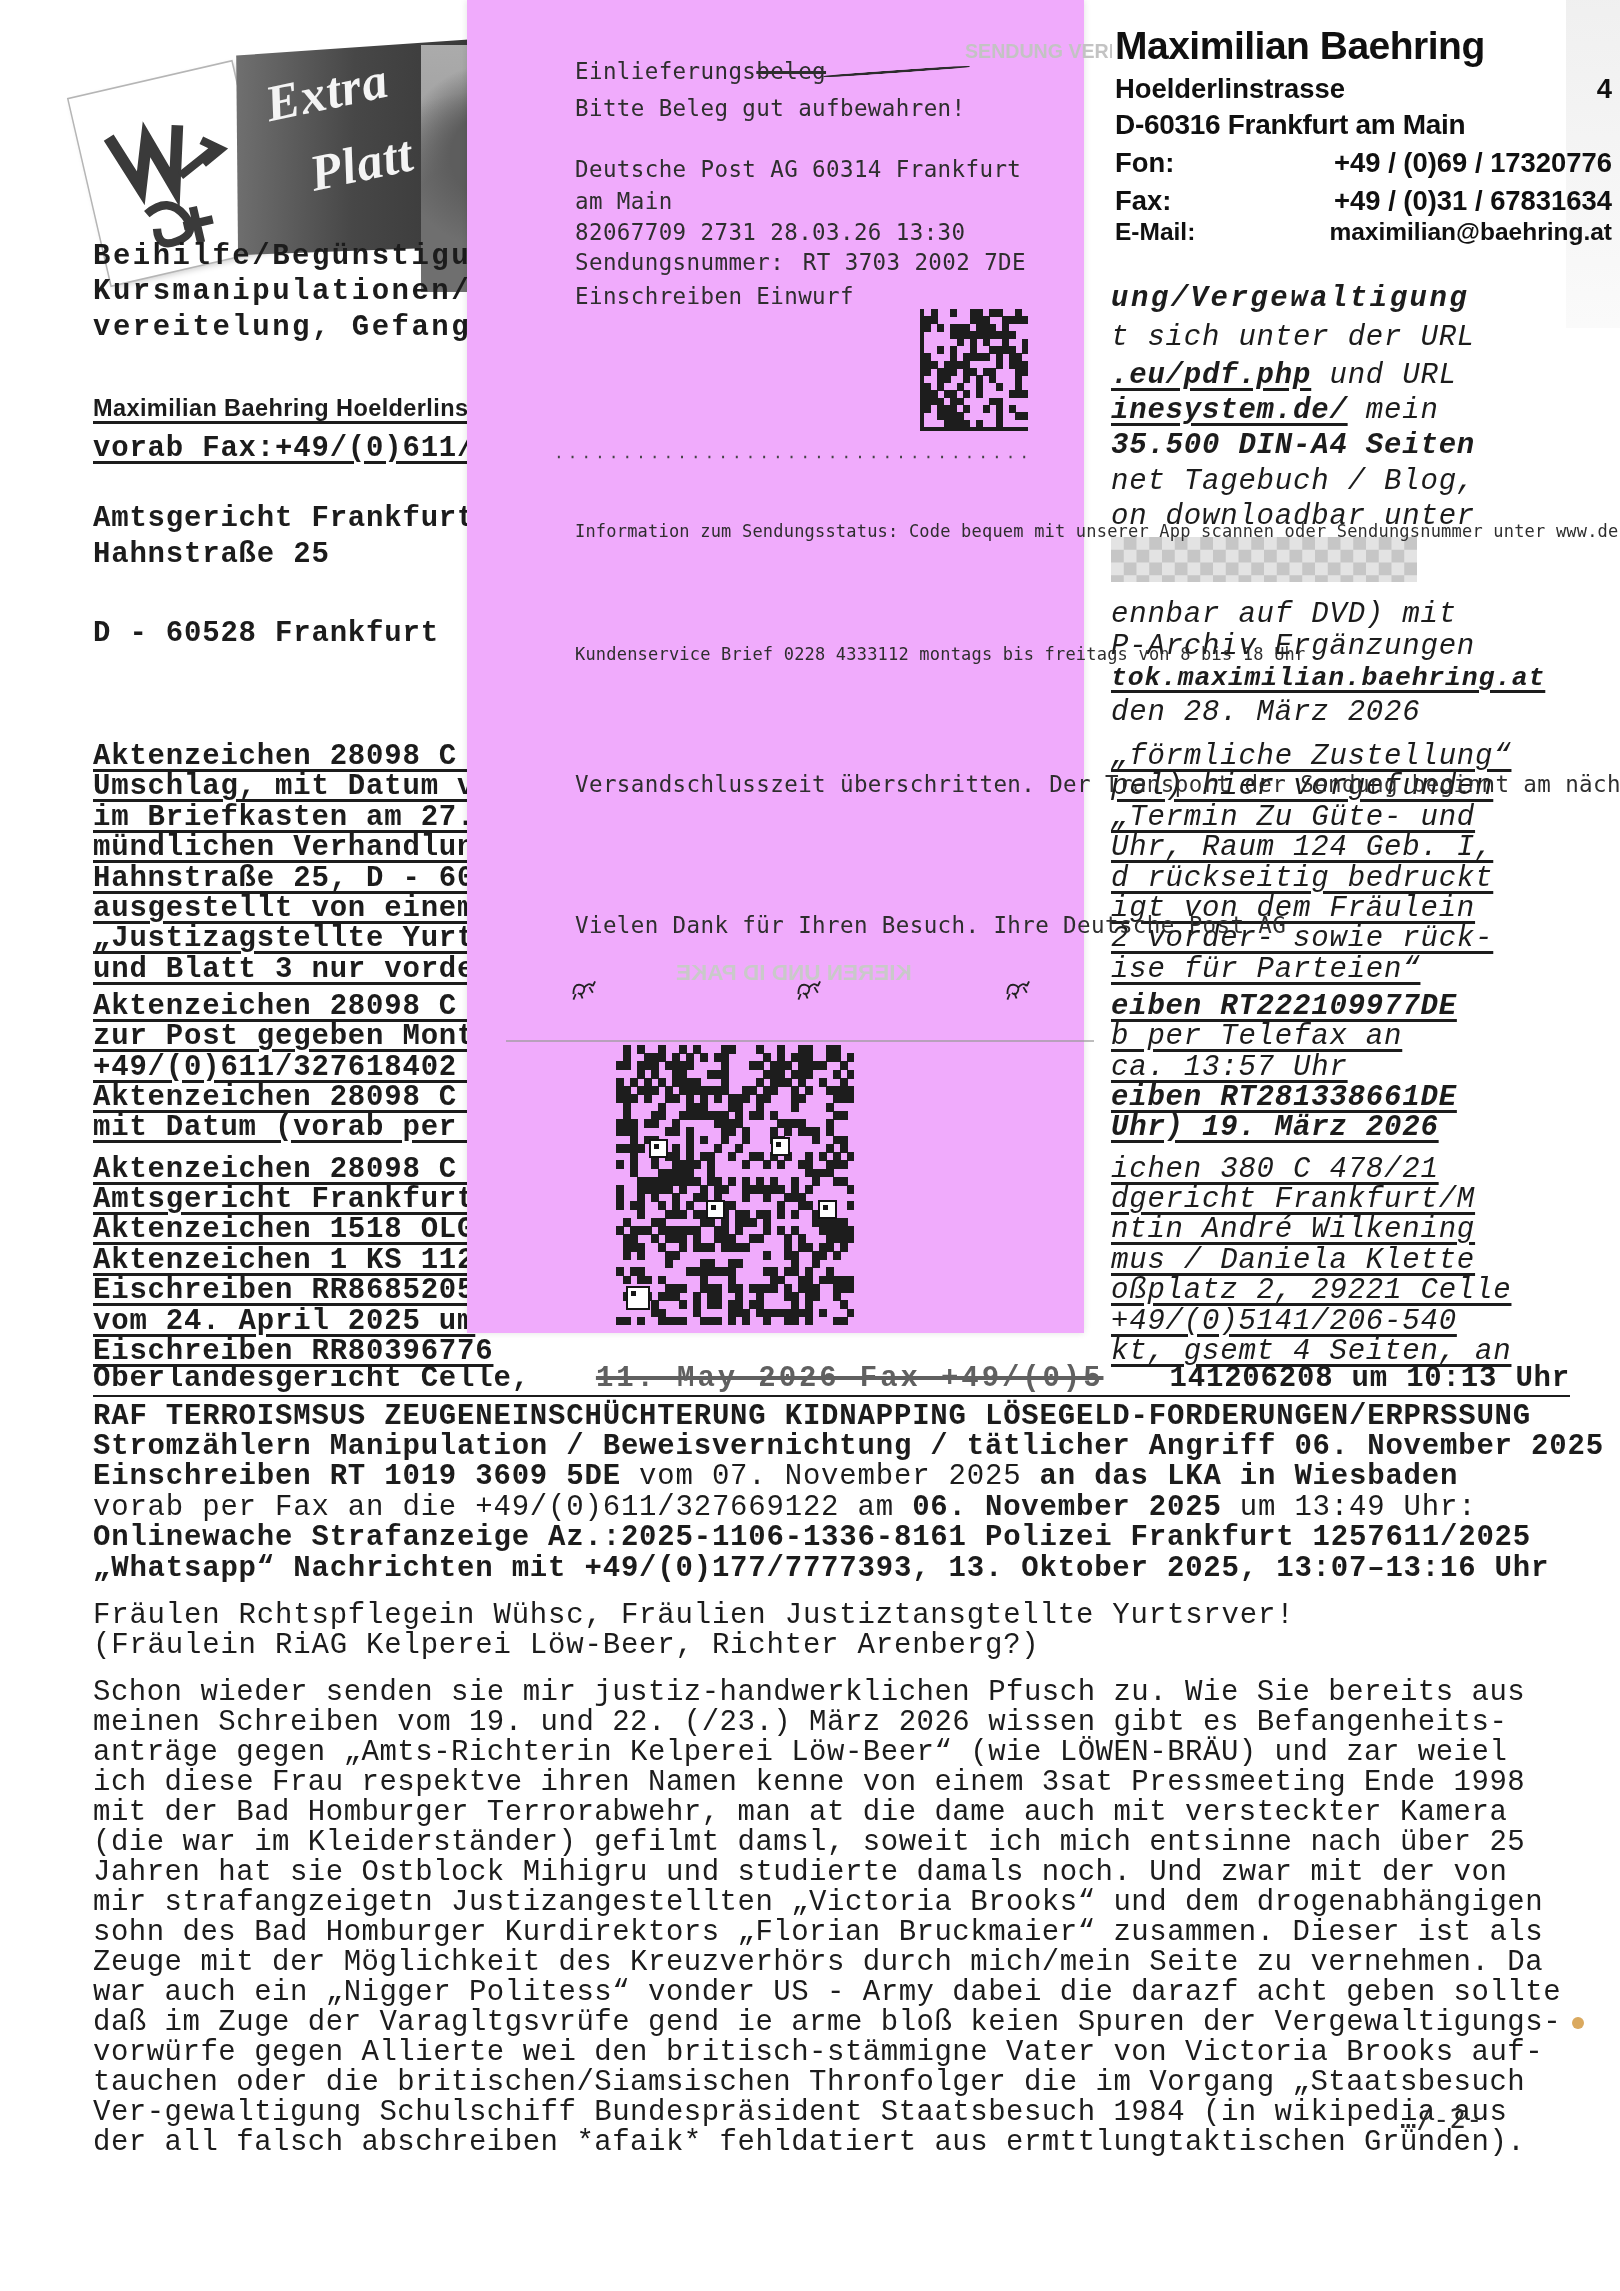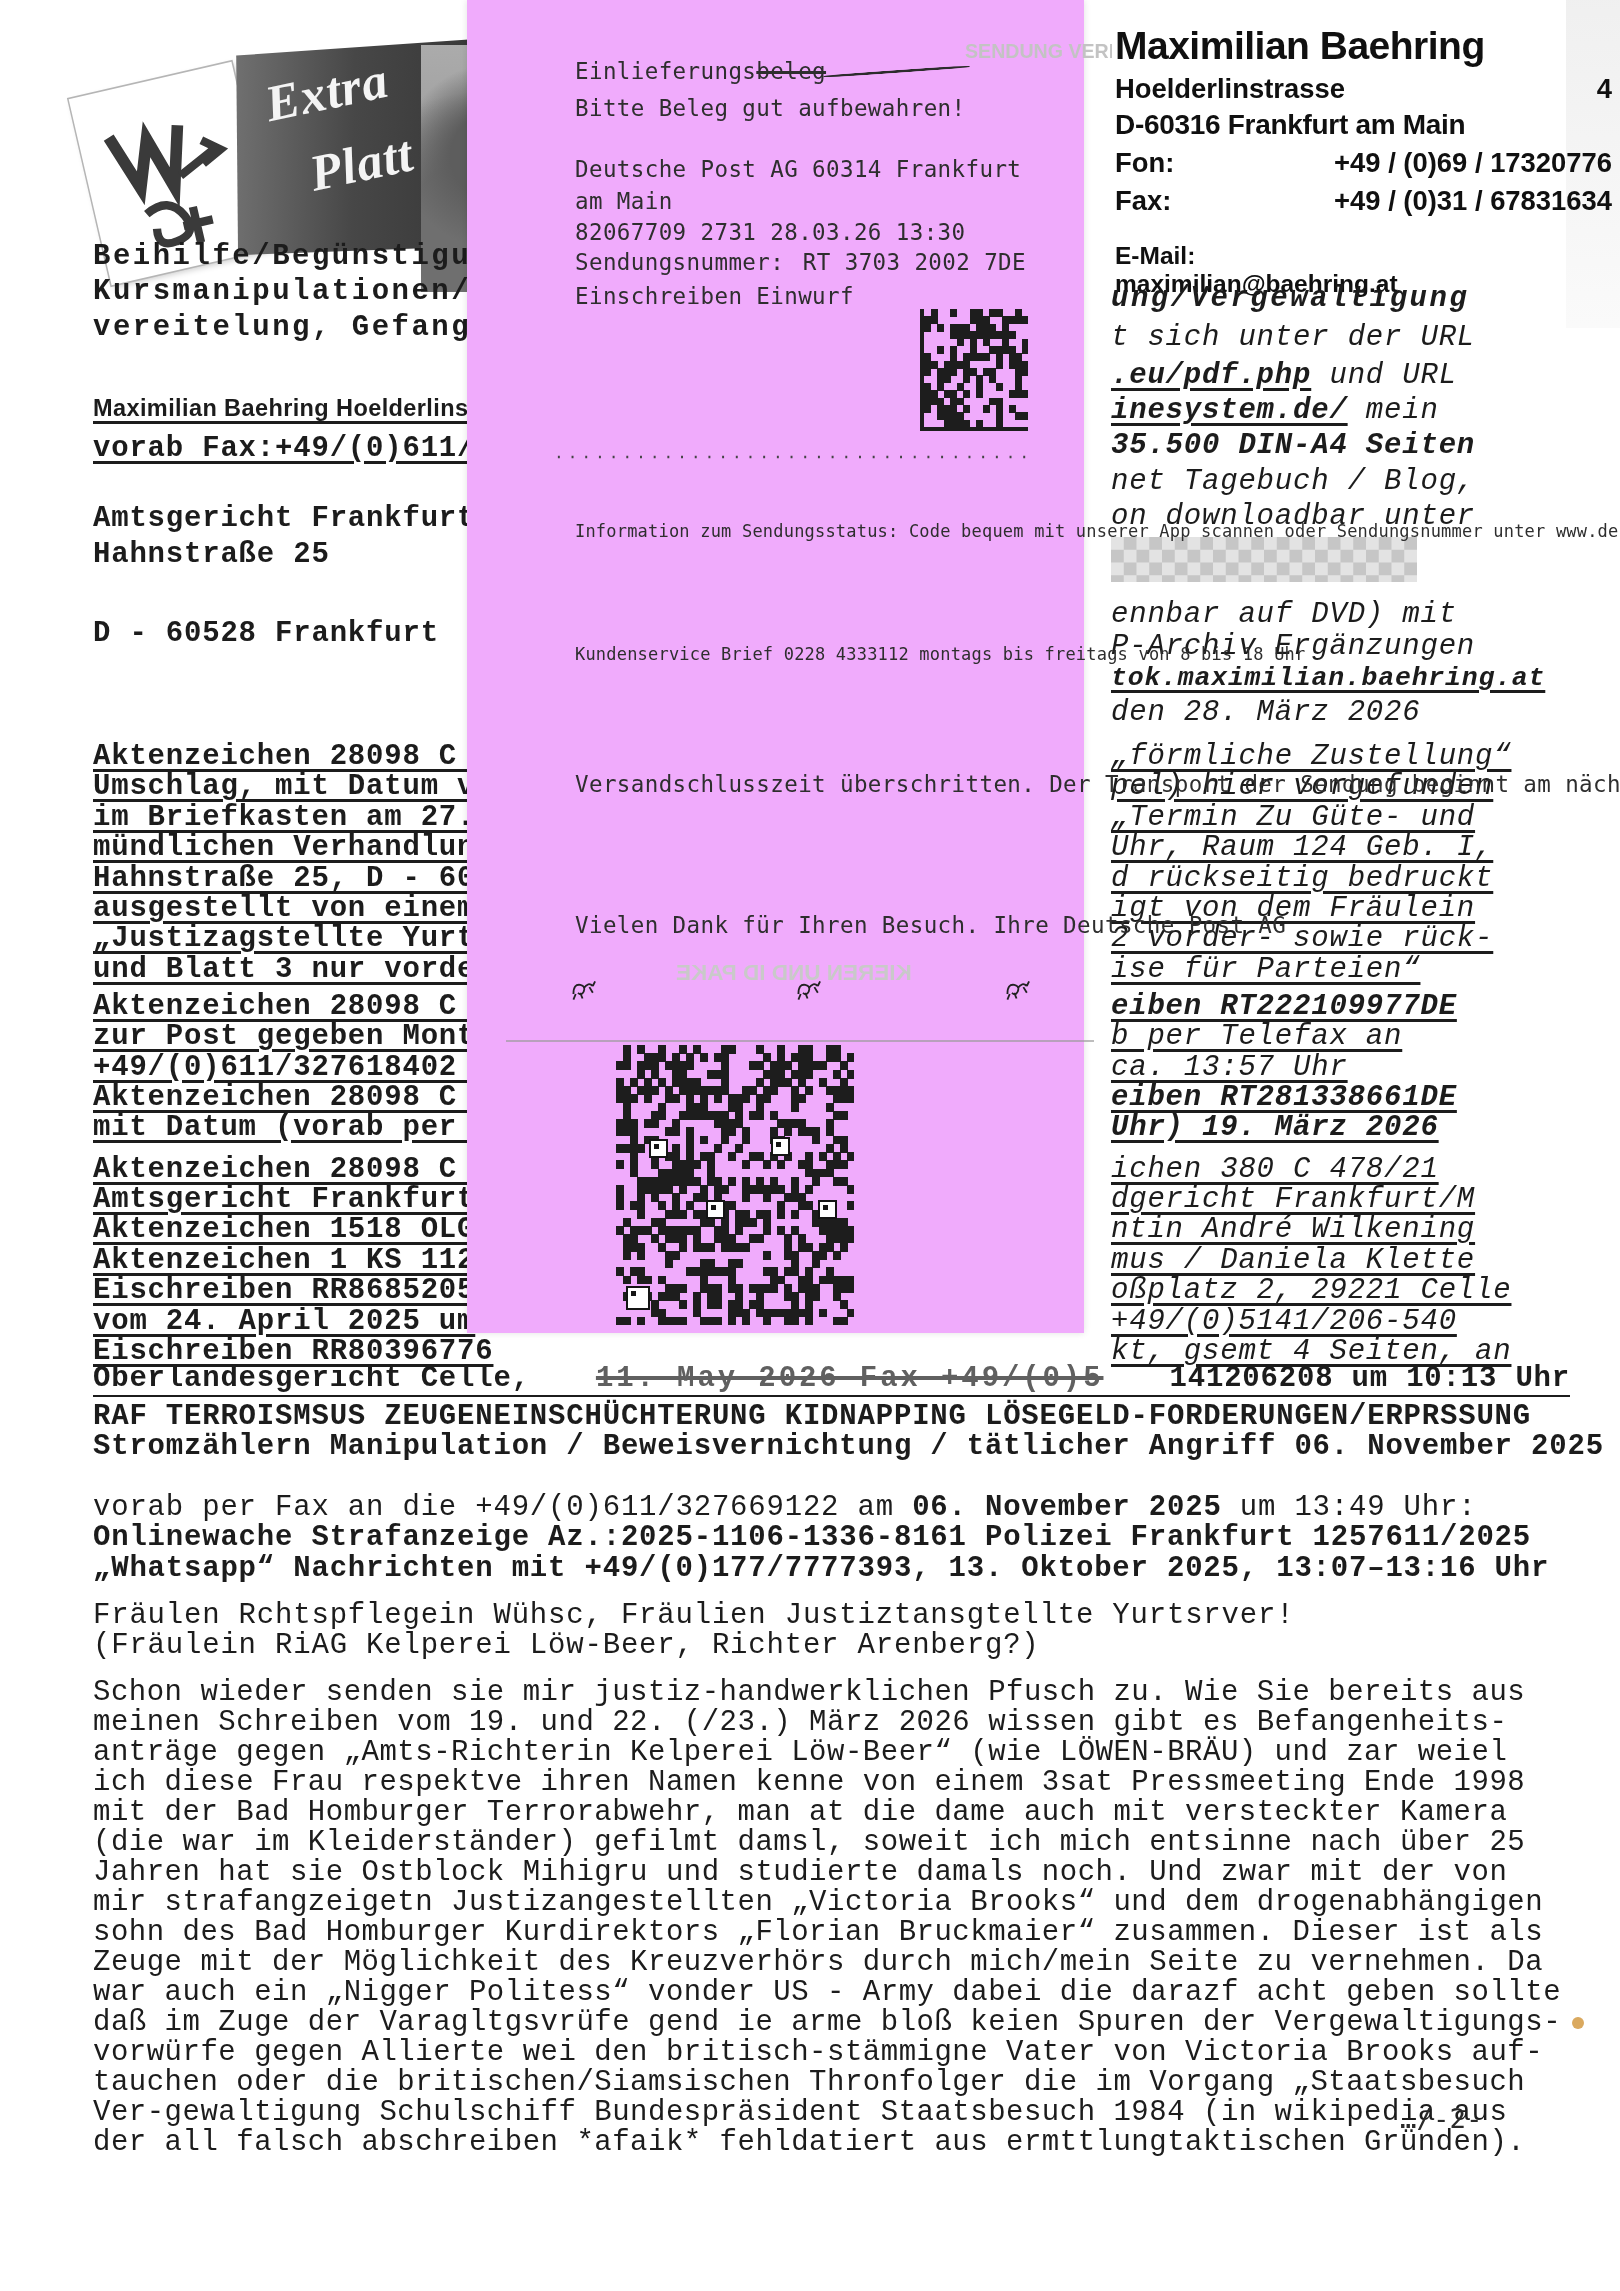--- a/index.html
+++ b/index.html
@@ -37,21 +37,21 @@
   .fnd{position:absolute;width:14.7px;height:14.7px;border:2.9px solid #141414;background:#fff;}
   .fnd::after{content:"";position:absolute;left:2.9px;top:2.9px;width:4.9px;height:4.9px;background:#141414;}
   .hrule{position:absolute;left:506px;top:1040px;width:588px;border-top:2px solid #9a9a9a;z-index:2;opacity:.65;}
   .horn{position:absolute;width:27.4px;height:23.5px;z-index:2;}
   
   .sender{position:absolute;left:1115px;top:23.5px;width:497px;z-index:1;color:#101010;
           font-family:"Liberation Sans",sans-serif;font-weight:700;}
   .sname{font-size:39px;letter-spacing:-0.5px;}
   .srow{display:flex;justify-content:space-between;font-size:27.4px;margin-top:5.9px;}
   .scity{font-size:28px;margin-top:3.9px;letter-spacing:-0.3px;}
-  .semail{display:flex;justify-content:space-between;font-size:24.5px;margin-top:25px;flex-direction:column;}
+  .semail{display:flex;justify-content:space-between;font-size:24.5px;margin-top:1px;}
   
   .clip{position:absolute;left:76px;top:27.4px;width:466px;height:284px;z-index:1;}
   .logocard{position:absolute;left:11.8px;top:51px;width:167px;height:191px;background:#fff;
             box-shadow:0 0 0 1.5px #b5b5b5, 2px 2.9px 5.9px rgba(0,0,0,.2);transform:rotate(-13deg);}
   .banner{position:absolute;left:147px;top:3.9px;width:294px;height:235px;
           background:linear-gradient(100deg,#7a7a7a,#474747 45%,#303030);
           clip-path:polygon(10% 2%, 100% 12%, 93% 100%, 0 86%);transform:rotate(-9deg);}
   .bannertxt{position:absolute;color:#f4f4f4;font-family:"Liberation Serif",serif;
              font-style:italic;font-weight:700;font-size:51px;transform:rotate(-3deg);letter-spacing:1px;}
   .photo{position:absolute;left:345px;top:17.6px;width:121px;height:247px;
@@ -185,20 +185,21 @@
   <div class="fr rc u" style="top:1337px">kt, gsemt 4 Seiten, an</div>
 
   <div class="fr lc obrow" style="top:1364px">
     <span class="b">Oberlandesgericht Celle,</span>
     <span class="struck">11. May 2026 Fax +49/(0)5</span>
     <span class="b">141206208 um 10:13 Uhr</span>
   </div>
 
   <div class="fr lc b" style="top:1402px">RAF TERROISMSUS ZEUGENEINSCHÜCHTERUNG KIDNAPPING LÖSEGELD-FORDERUNGEN/ERPRSSUNG</div>
   <div class="fr lc b" style="top:1432px">Stromzählern Manipulation / Beweisvernichtung / tätlicher Angriff 06. November 2025</div>
+  <div class="fr lc" style="top:1462px"><span class="b">Einschreiben RT 1019 3609 5DE</span><span> vom 07. November 2025 </span><span class="b">an das LKA in Wiesbaden</span></div>
   <div class="fr lc" style="top:1493px"><span>vorab per Fax an die +49/(0)611/327669122 am </span><span class="b">06. November 2025</span><span> um 13:49 Uhr:</span></div>
   <div class="fr lc b" style="top:1523px">Onlinewache Strafanzeige Az.:2025-1106-1336-8161 Polizei Frankfurt 1257611/2025</div>
   <div class="fr lc b" style="top:1554px">„Whatsapp“ Nachrichten mit +49/(0)177/7777393, 13. Oktober 2025, 13:07–13:16 Uhr</div>
 
   <div class="fr lc" style="top:1631px">(Fräulein RiAG Kelperei Löw-Beer, Richter Arenberg?)</div>
   <div class="fr lc" style="top:1601px">Fräulen Rchtspflegein Wühsc, Fräulien Justiztansgtellte Yurtsrver!</div>
   <div class="fr lc bodyblock" style="top:1678px">Schon wieder senden sie mir justiz-handwerklichen Pfusch zu. Wie Sie bereits aus
 meinen Schreiben vom 19. und 22. (/23.) März 2026 wissen gibt es Befangenheits-
 anträge gegen „Amts-Richterin Kelperei Löw-Beer“ (wie LÖWEN-BRÄU) und zar weiel
 ich diese Frau respektve ihren Namen kenne von einem 3sat Pressmeeting Ende 1998

